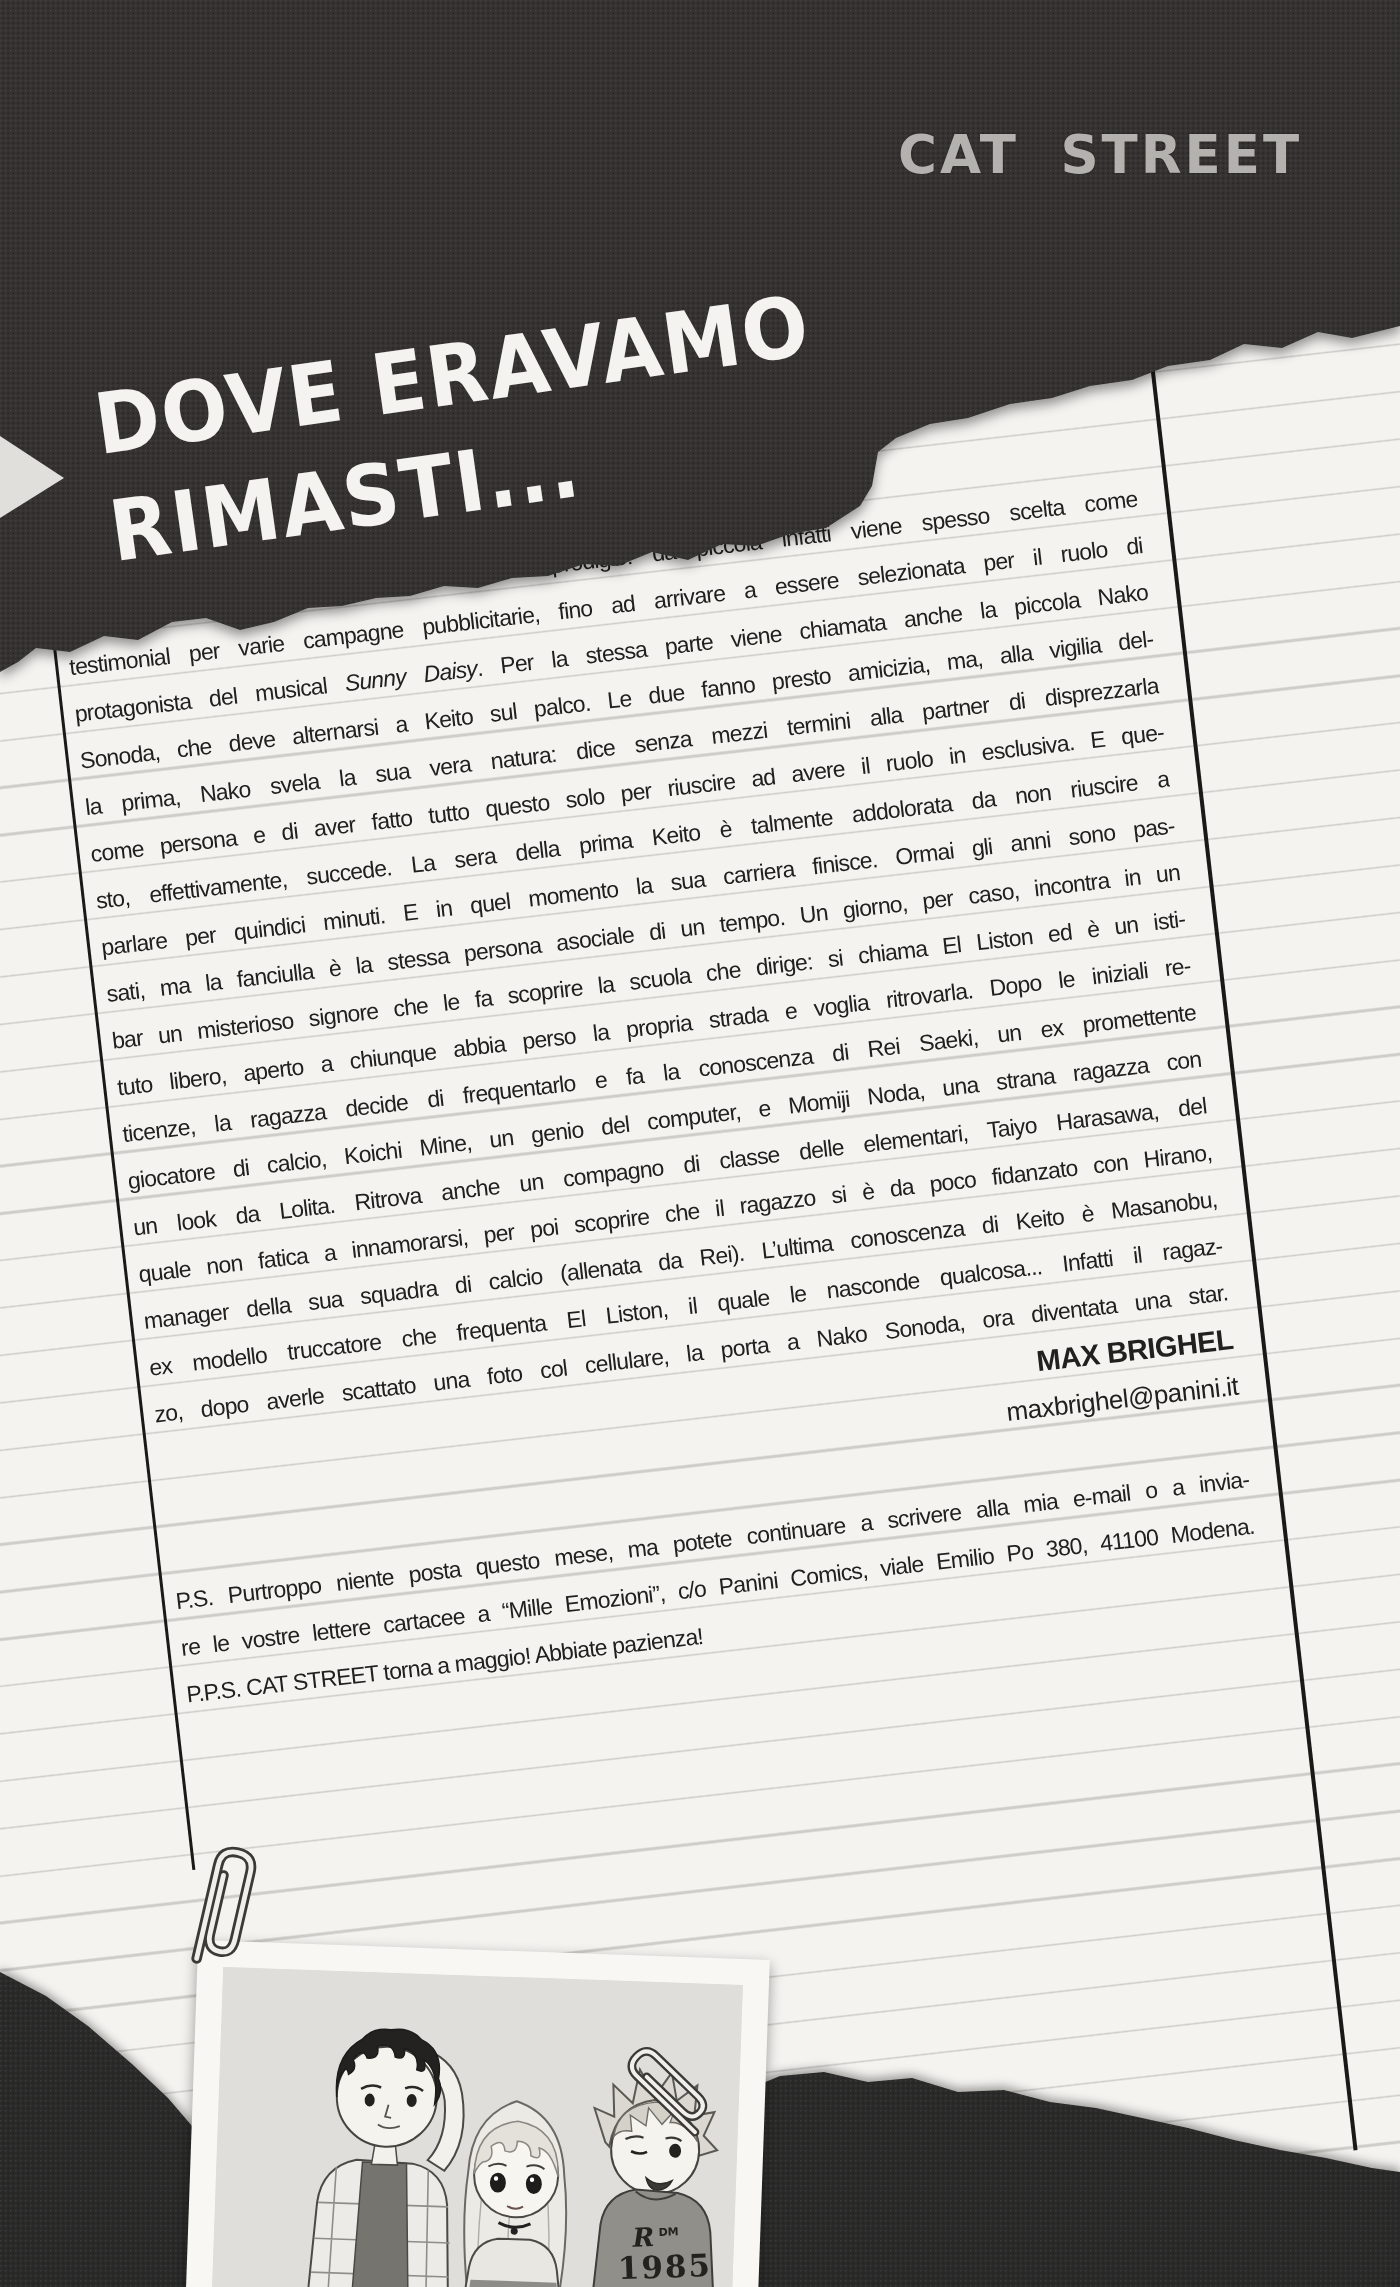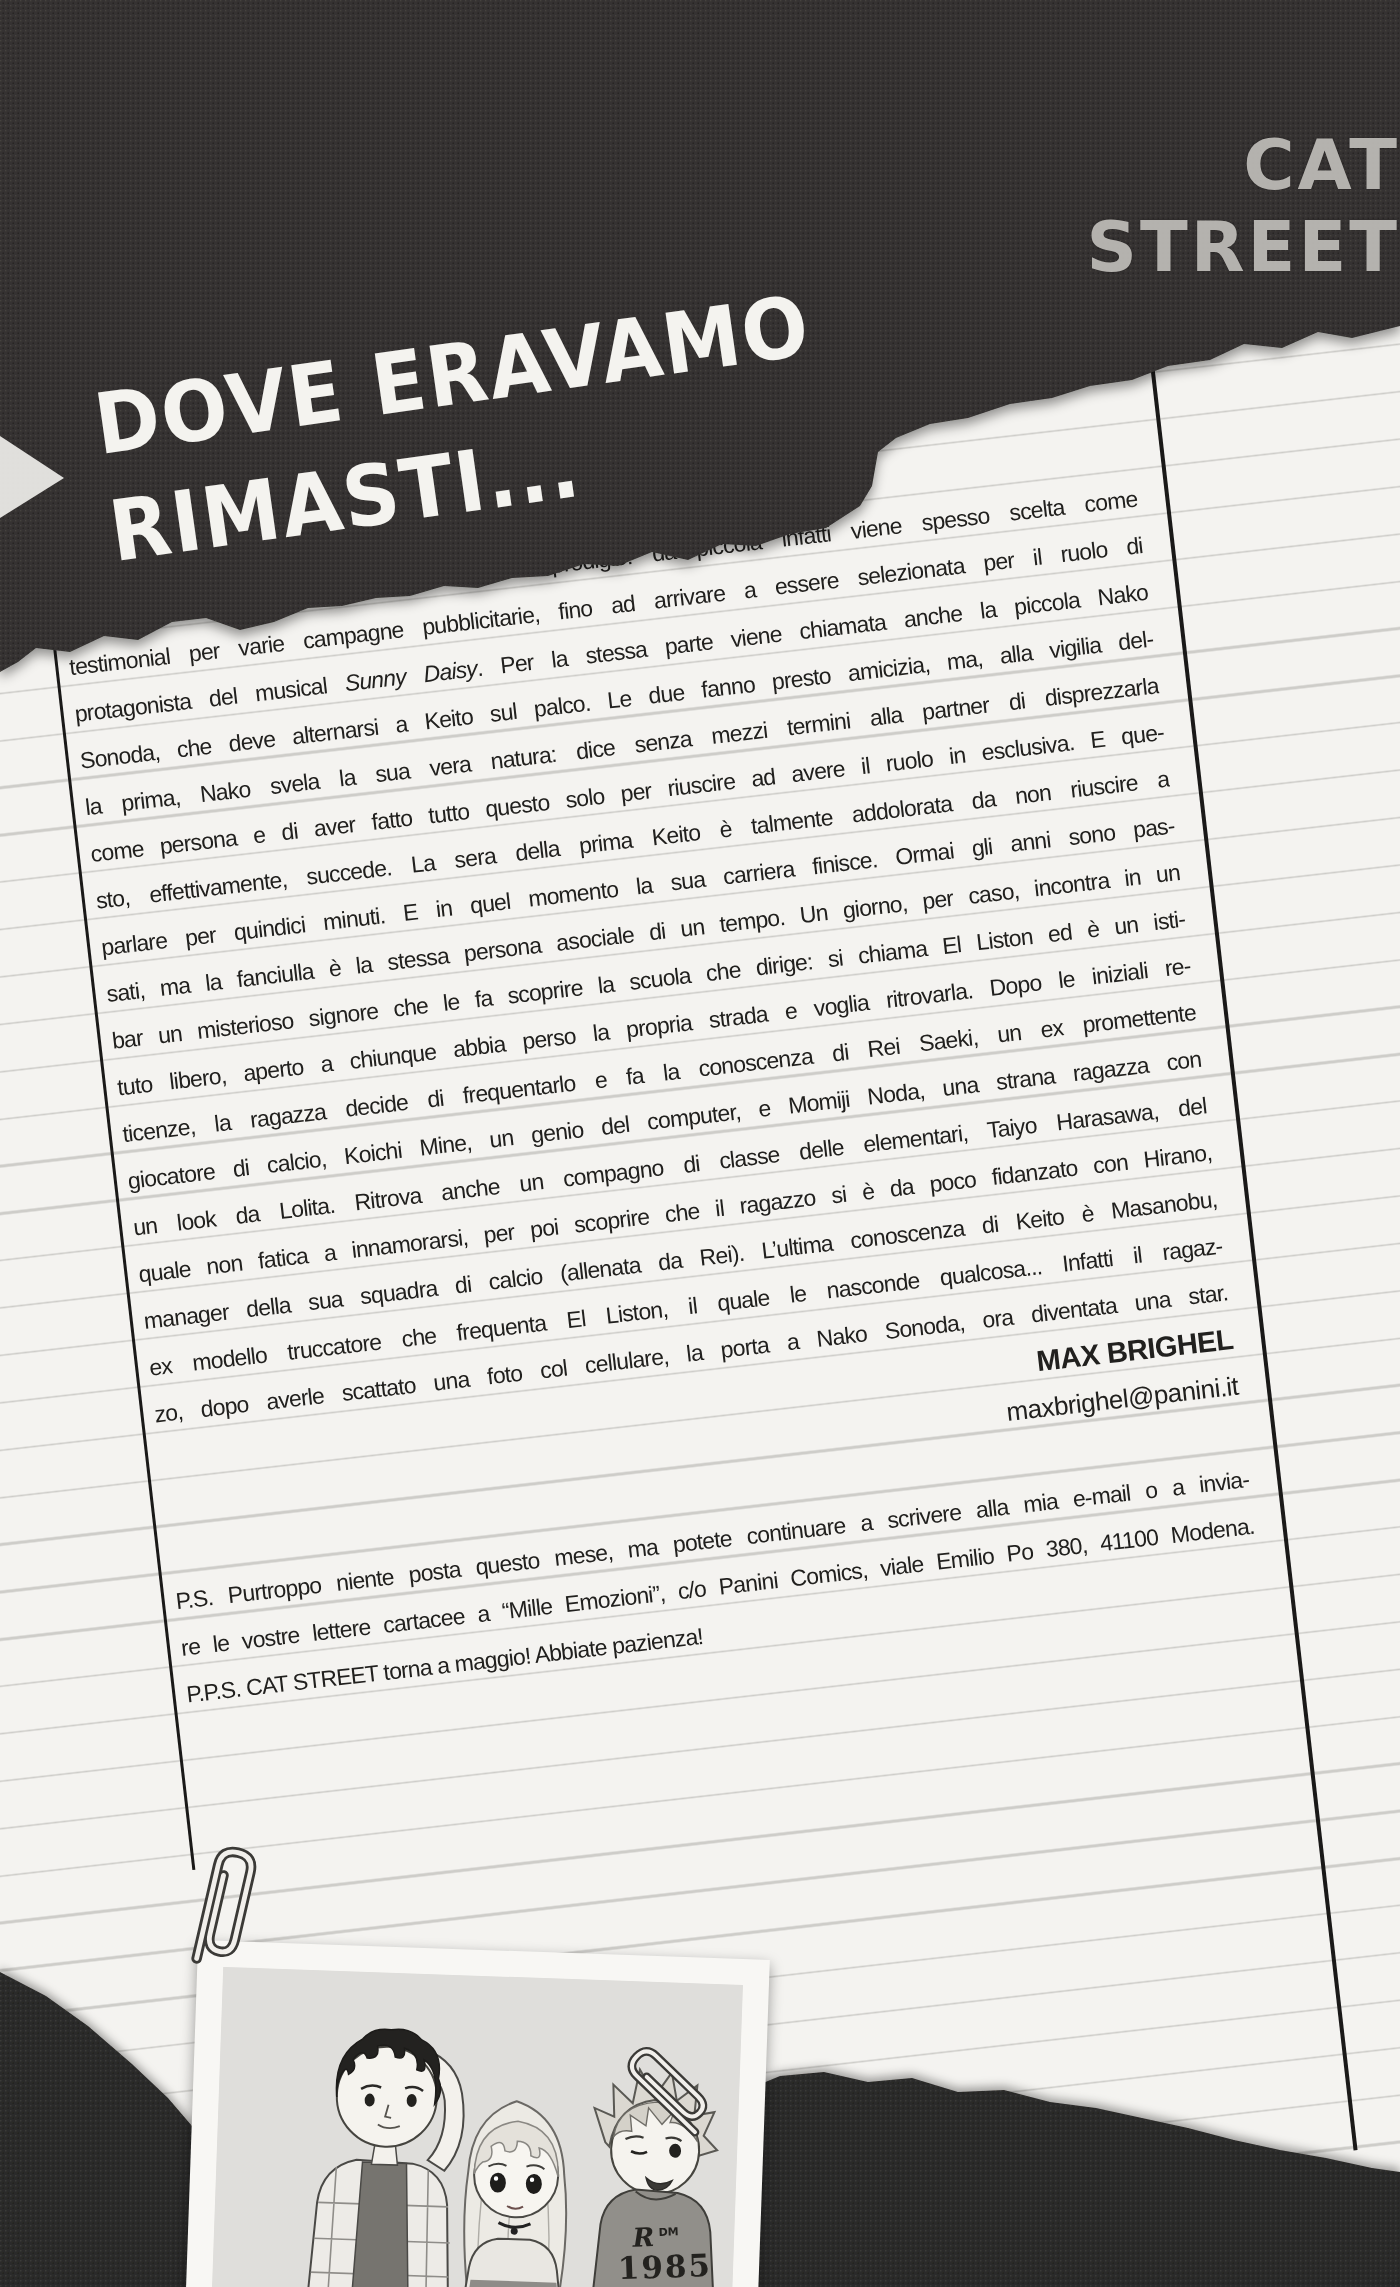--- a/index.html
+++ b/index.html
@@ -22,21 +22,21 @@
   .tline.last-left{text-align-last:left;}
   .tline .it{font-style:italic;}
   .sig-line{height:47px;line-height:47px;text-align:right;}
   .sig-name{font-weight:bold;font-size:29px;letter-spacing:-0.5px;}
   .sig-mail{font-size:26px;letter-spacing:-0.5px;}
   .spacer{height:47px;}
 
   
   .torn-top{position:absolute;left:0;top:0;width:1400px;height:780px;pointer-events:none;}
   .logo{position:absolute;left:898px;top:124px;font-family:"DejaVu Sans",sans-serif;
-        font-weight:bold;font-size:70px;color:rgba(200,198,193,.88);
+        font-weight:bold;font-size:53px;color:rgba(200,198,193,.88);
         letter-spacing:3px;word-spacing:20px;text-shadow:0 0 2px rgba(0,0,0,.35);text-align:right;}
   .title{position:absolute;left:88px;top:372px;transform:rotate(-8deg);transform-origin:0 0;
          color:#f4f3ef;font-family:"DejaVu Sans",sans-serif;font-weight:bold;}
   .title .tl{display:block;font-size:84px;line-height:108px;letter-spacing:2px;
              transform:scaleX(.93);transform-origin:0 0;white-space:nowrap;}
 
   
   .torn-bottom{position:absolute;left:0;top:1900px;width:1400px;height:387px;pointer-events:none;}
 
   

